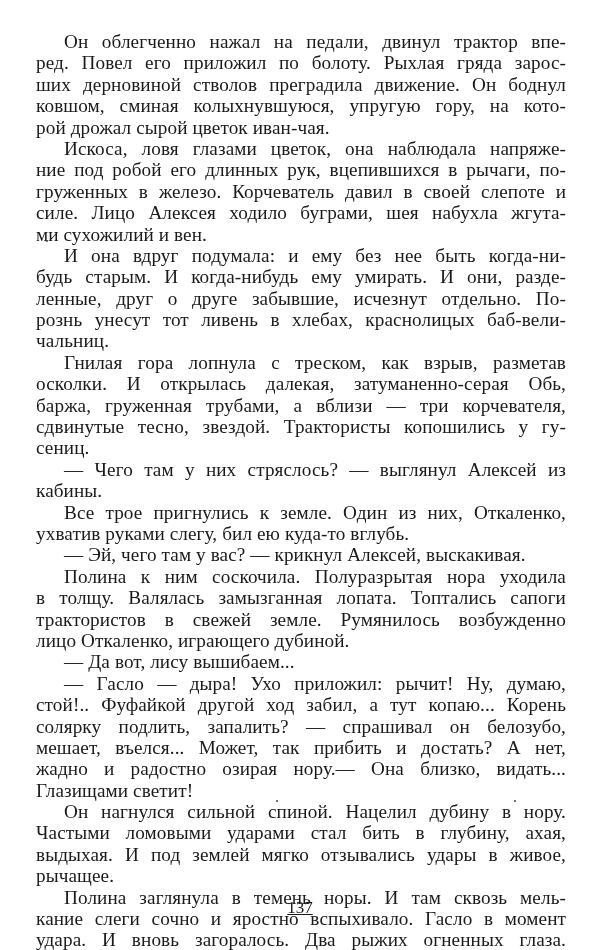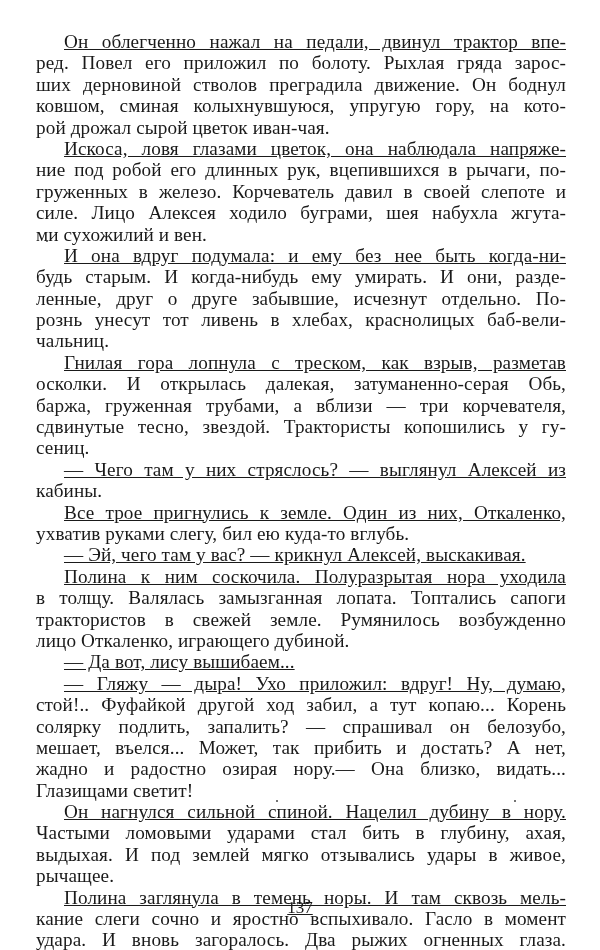--- a/index.html
+++ b/index.html
@@ -30,21 +30,20 @@
       text-align: justify;
       text-align-last: justify;
       letter-spacing: 0.1px;
       font-stretch: condensed;
     }
     .line.last {
       text-align-last: left;
     }
     .line.indent {
       padding-left: 28px;
-      text-decoration: underline;
     }
     .page-number {
       position: absolute;
       left: 0;
       width: 600px;
       top: 898px;
       text-align: center;
       font-size: 17px;
       font-family: "Liberation Serif", "DejaVu Serif", serif;
       color: #1a1a1a;
@@ -104,21 +103,21 @@
     <div class="paragraph">
       <span class="line indent">Полина к ним соскочила. Полуразрытая нора уходила</span>
       <span class="line">в толщу. Валялась замызганная лопата. Топтались сапоги</span>
       <span class="line">трактористов в свежей  земле. Румянилось  возбужденно</span>
       <span class="line last">лицо Откаленко, играющего дубиной.</span>
     </div>
     <div class="paragraph">
       <span class="line indent last">— Да вот, лису вышибаем...</span>
     </div>
     <div class="paragraph">
-      <span class="line indent">— Гляжу — дыра! Ухо приложил: вдруг! Ну, думаю,</span>
+      <span class="line indent">— Гасло — дыра! Ухо приложил: рычит! Ну, думаю,</span>
       <span class="line">стой!.. Фуфайкой другой ход забил, а тут копаю... Корень</span>
       <span class="line">солярку  подлить,  запалить? — спрашивал  он  белозубо,</span>
       <span class="line">мешает, въелся... Может, так прибить и  достать? А нет,</span>
       <span class="line">жадно и  радостно  озирая нору.— Она близко, видать...</span>
       <span class="line last">Глазищами светит!</span>
     </div>
     <div class="paragraph">
       <span class="line indent">Он нагнулся сильной спиной. Нацелил дубину в нору.</span>
       <span class="line">Частыми ломовыми ударами стал бить в глубину, ахая,</span>
       <span class="line">выдыхая. И под землей мягко отзывались удары в живое,</span>

